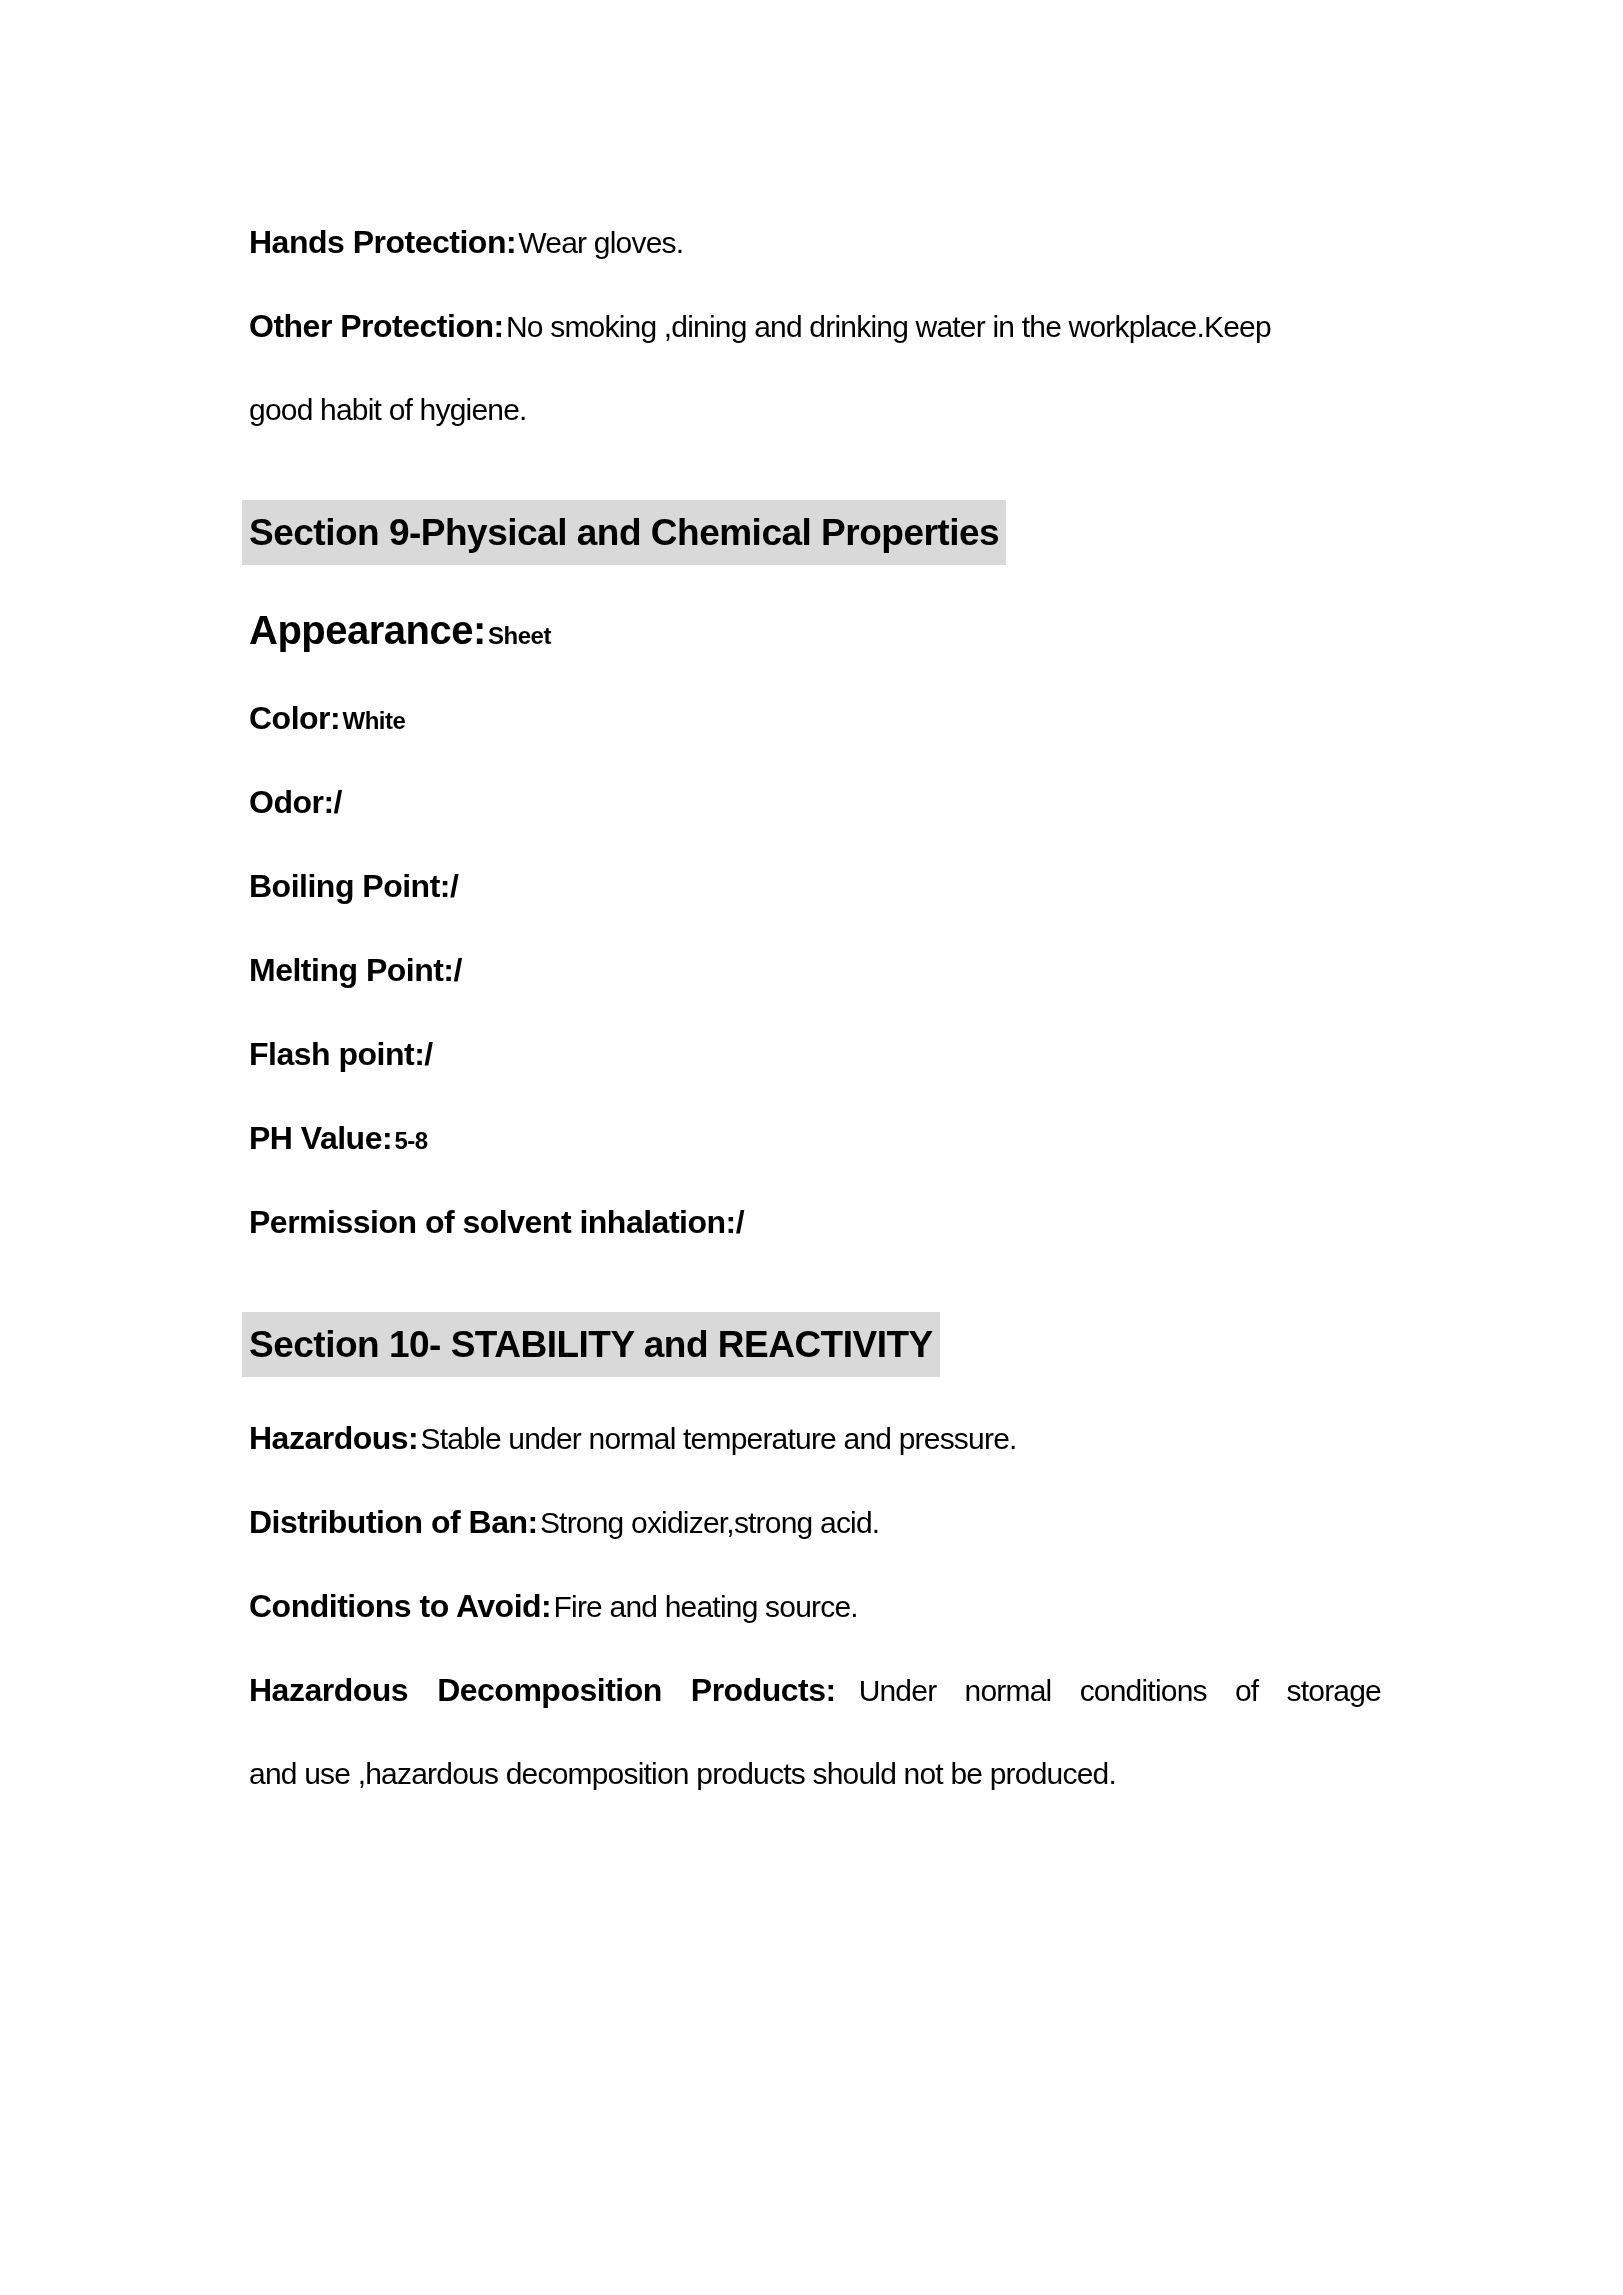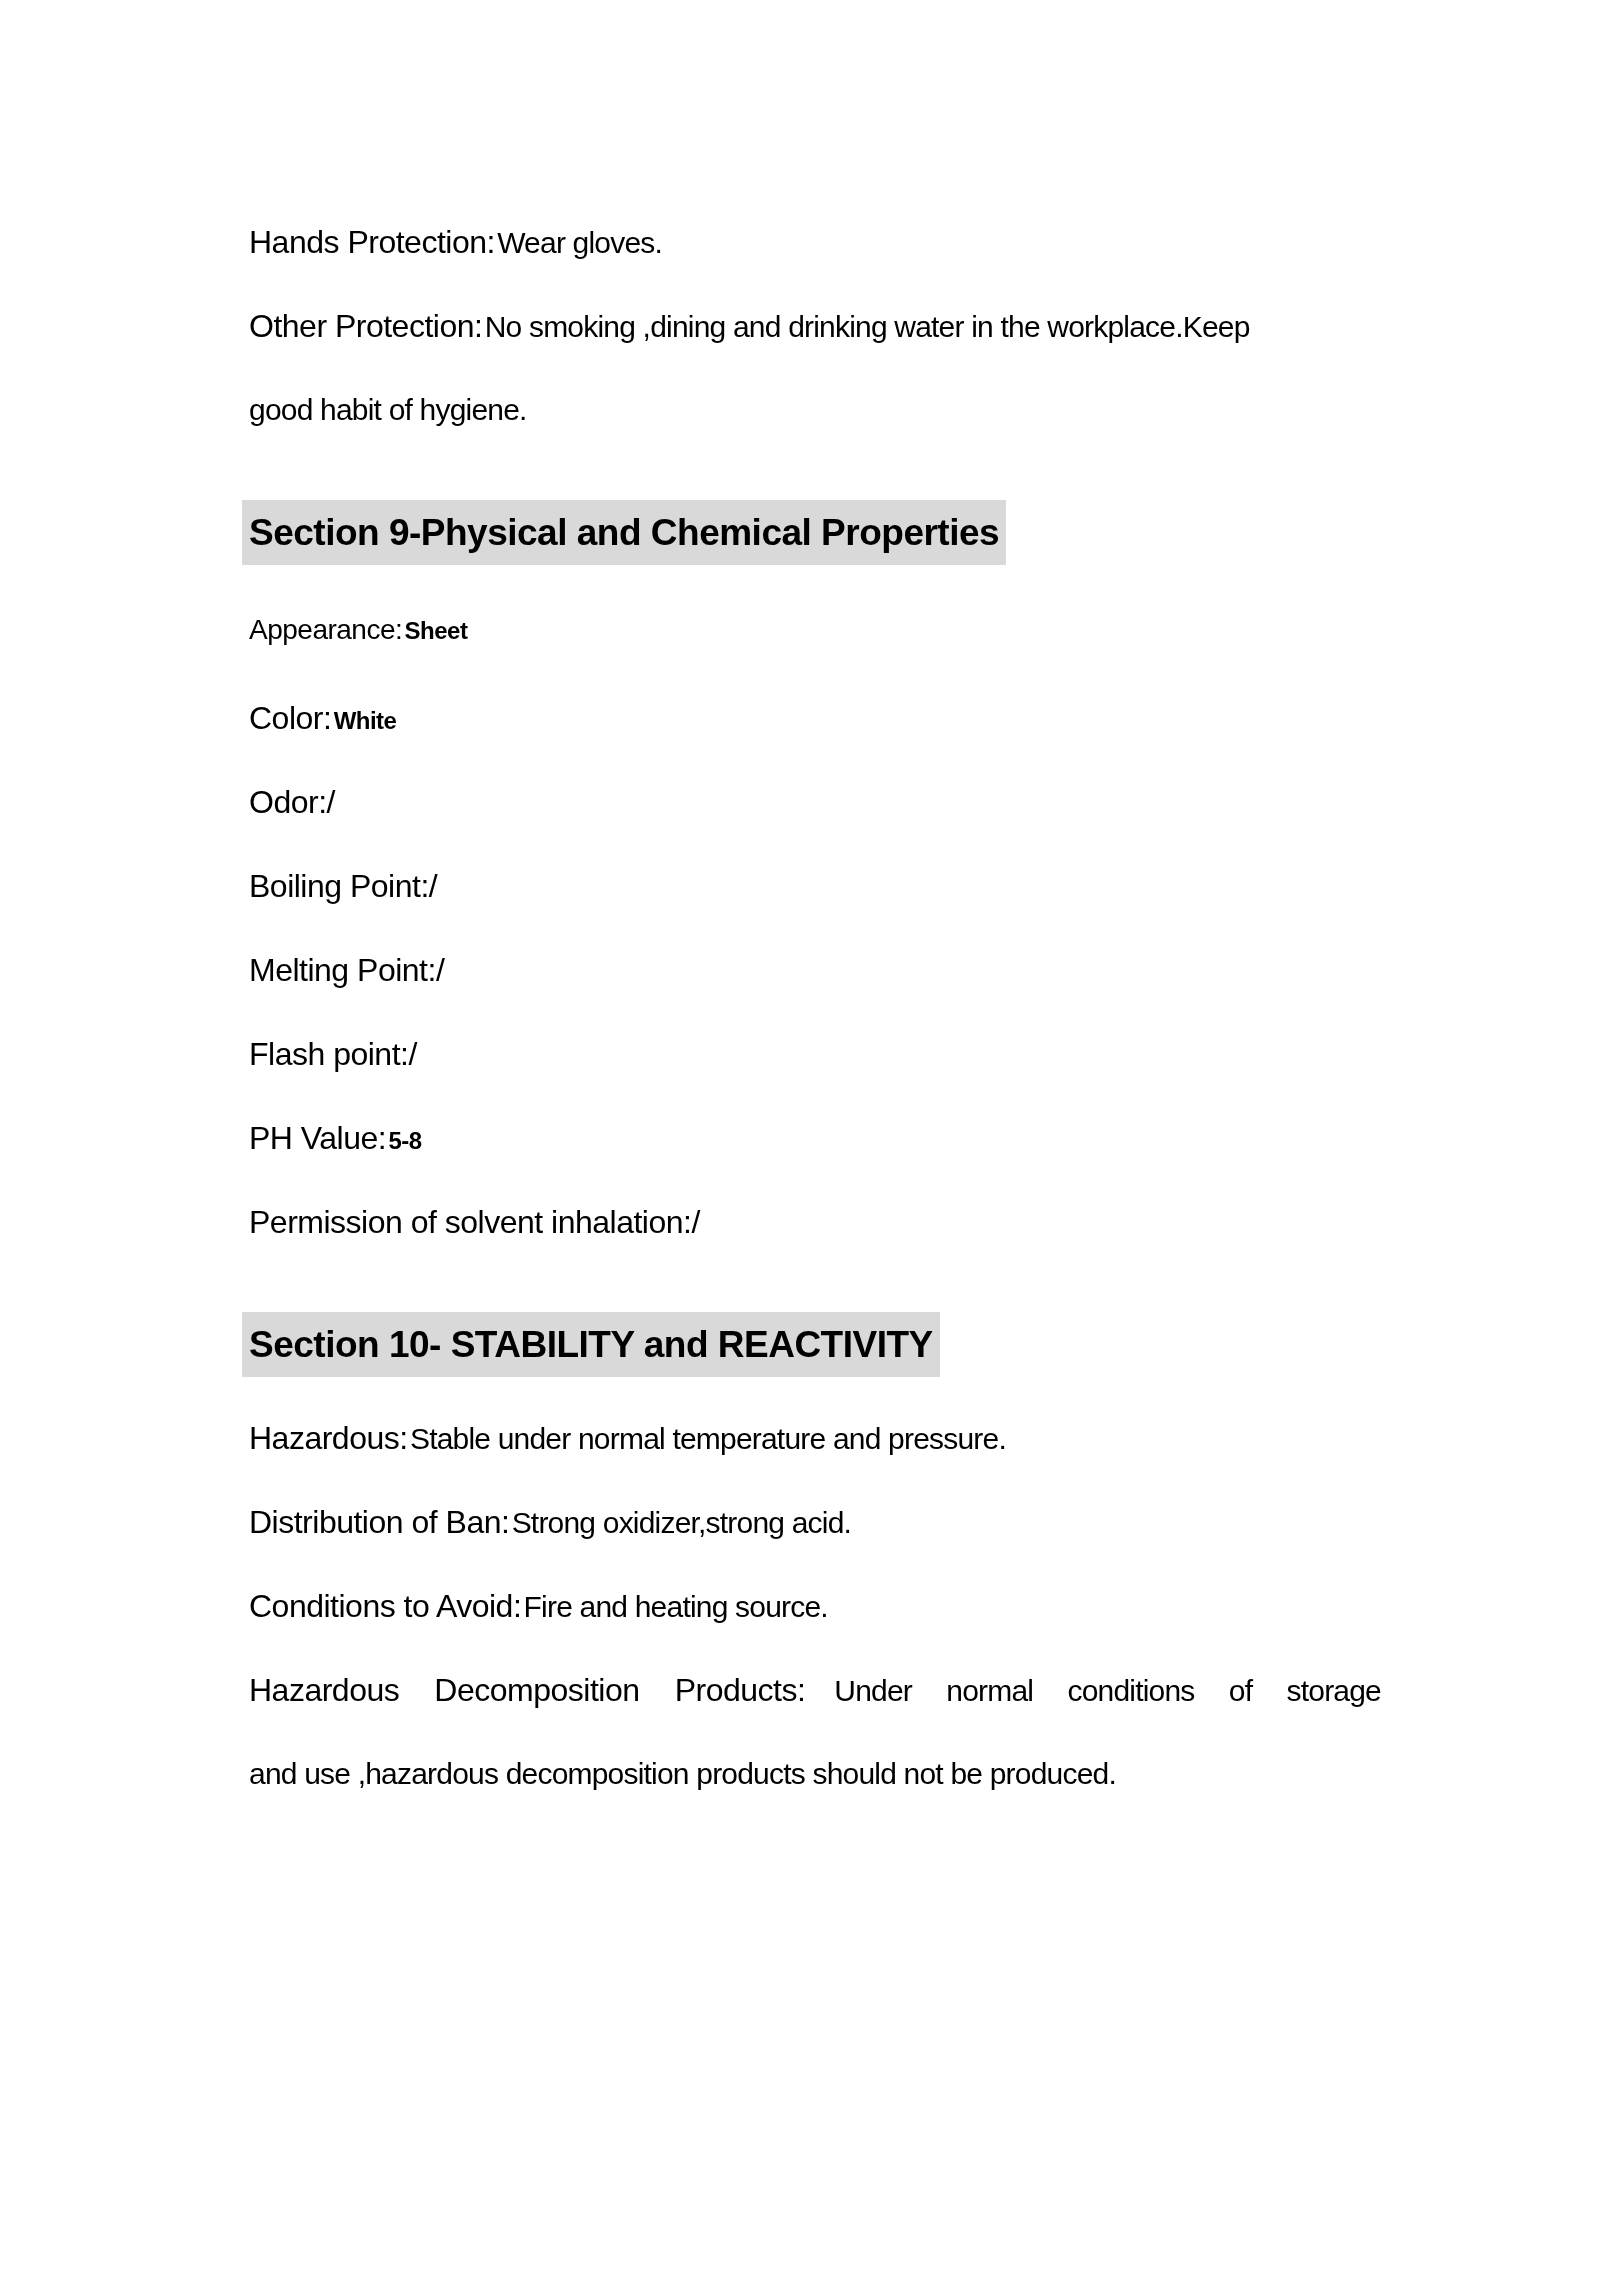--- a/index.html
+++ b/index.html
@@ -17,39 +17,39 @@
   }
   .content {
     padding: 200px 242px 0 249px;
   }
   .line {
     height: 84px;
     line-height: 84px;
     white-space: nowrap;
   }
   .line .lbl {
-    font-weight: 400;
+    font-weight: 700;
     font-size: 32px;
     letter-spacing: -0.5px;
   }
   .line .val {
     font-size: 30px;
     letter-spacing: -0.8px;
   }
   .line .val.bold {
     font-weight: 700;
     font-size: 24px;
     letter-spacing: -0.5px;
   }
   .line.tall {
     height: 92px;
     line-height: 92px;
   }
   .line.tall .lbl {
-    font-size: 28px;
+    font-size: 40px;
   }
   .line.header {
     margin-top: 48px;
   }
   .hl {
     display: inline-block;
     background: #d9d9d9;
     line-height: 65px;
     padding: 0 7.2px;
     margin-left: -7.2px;

